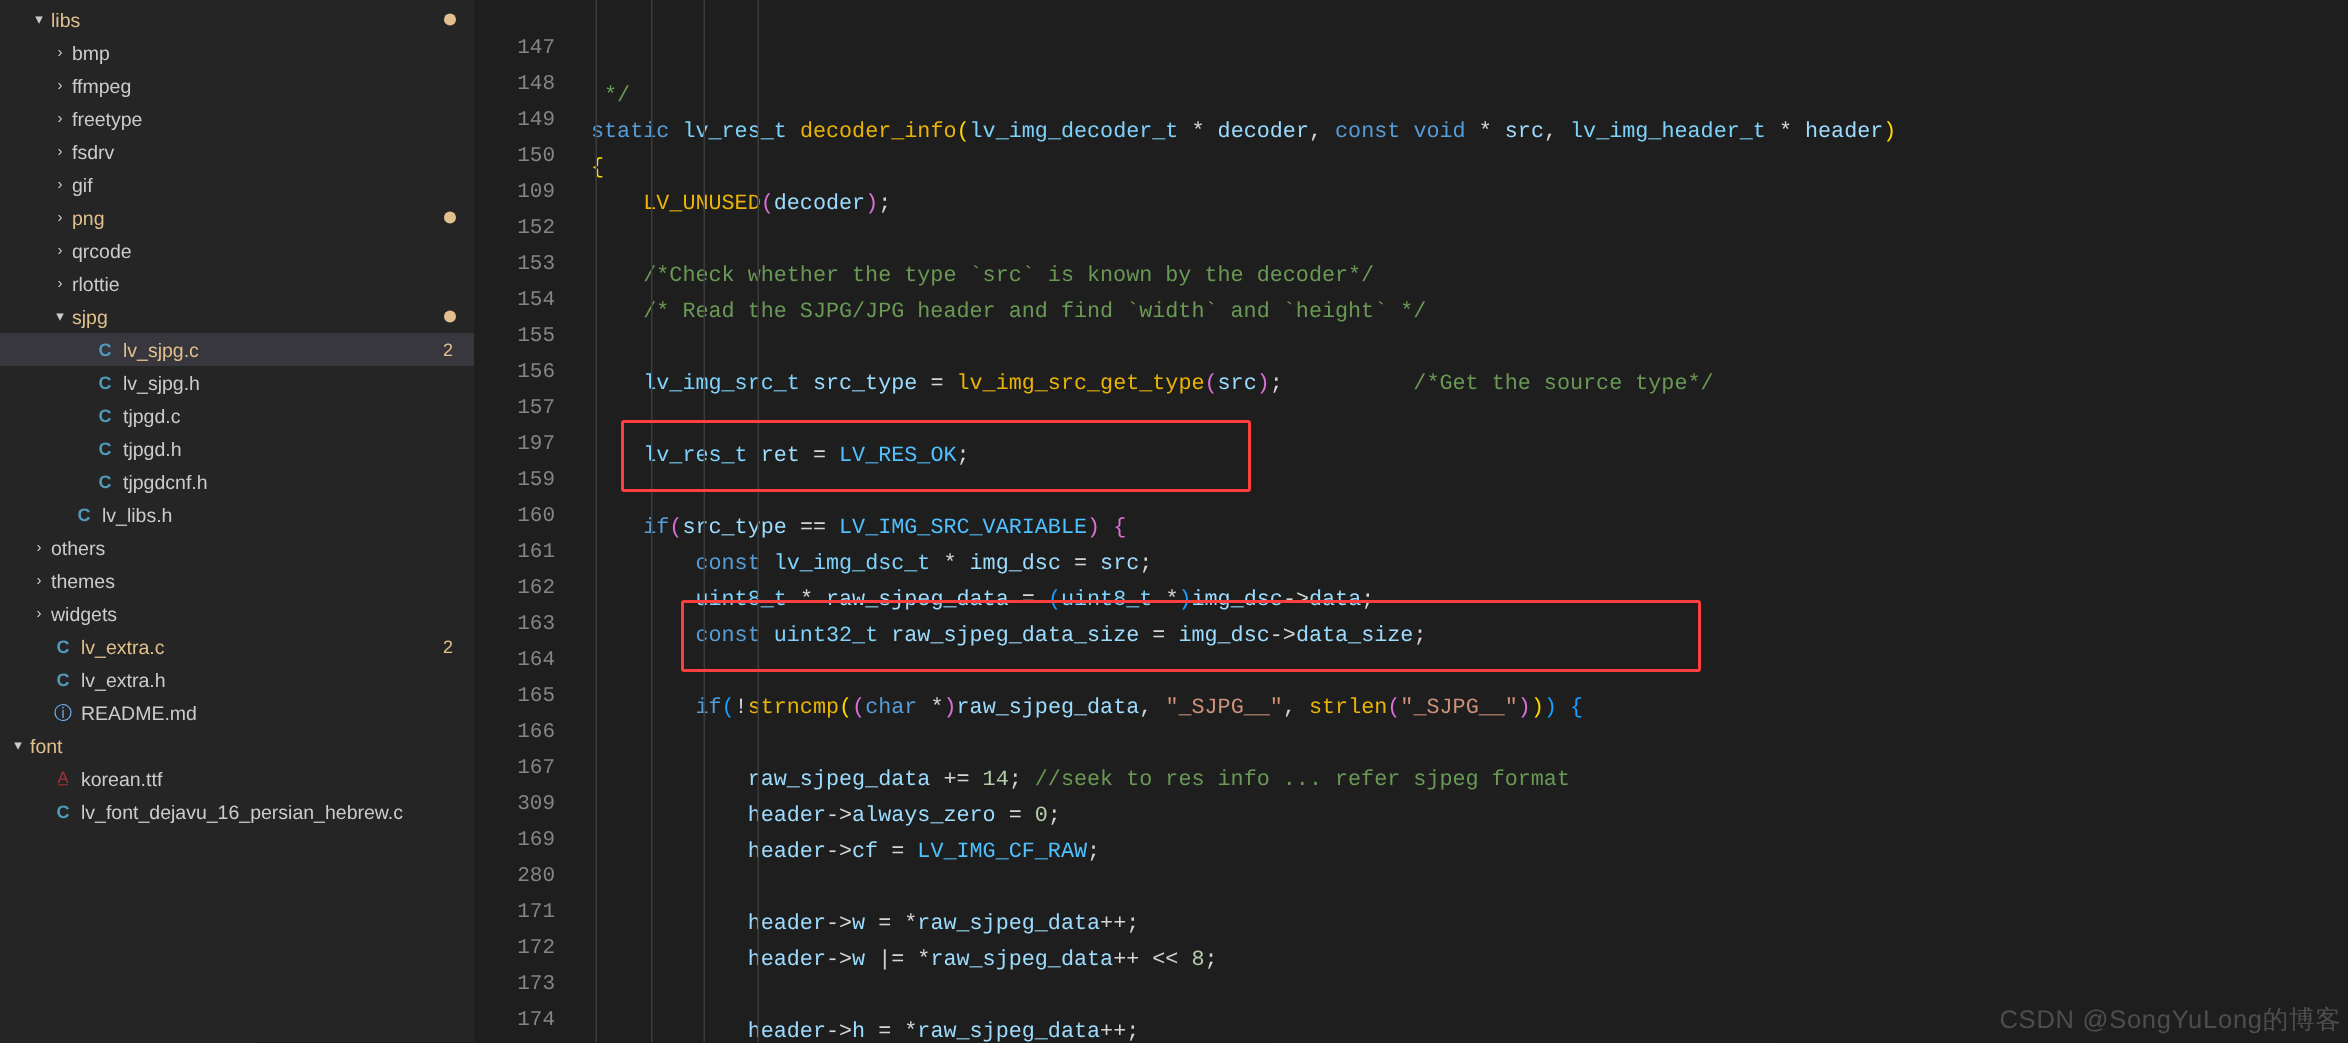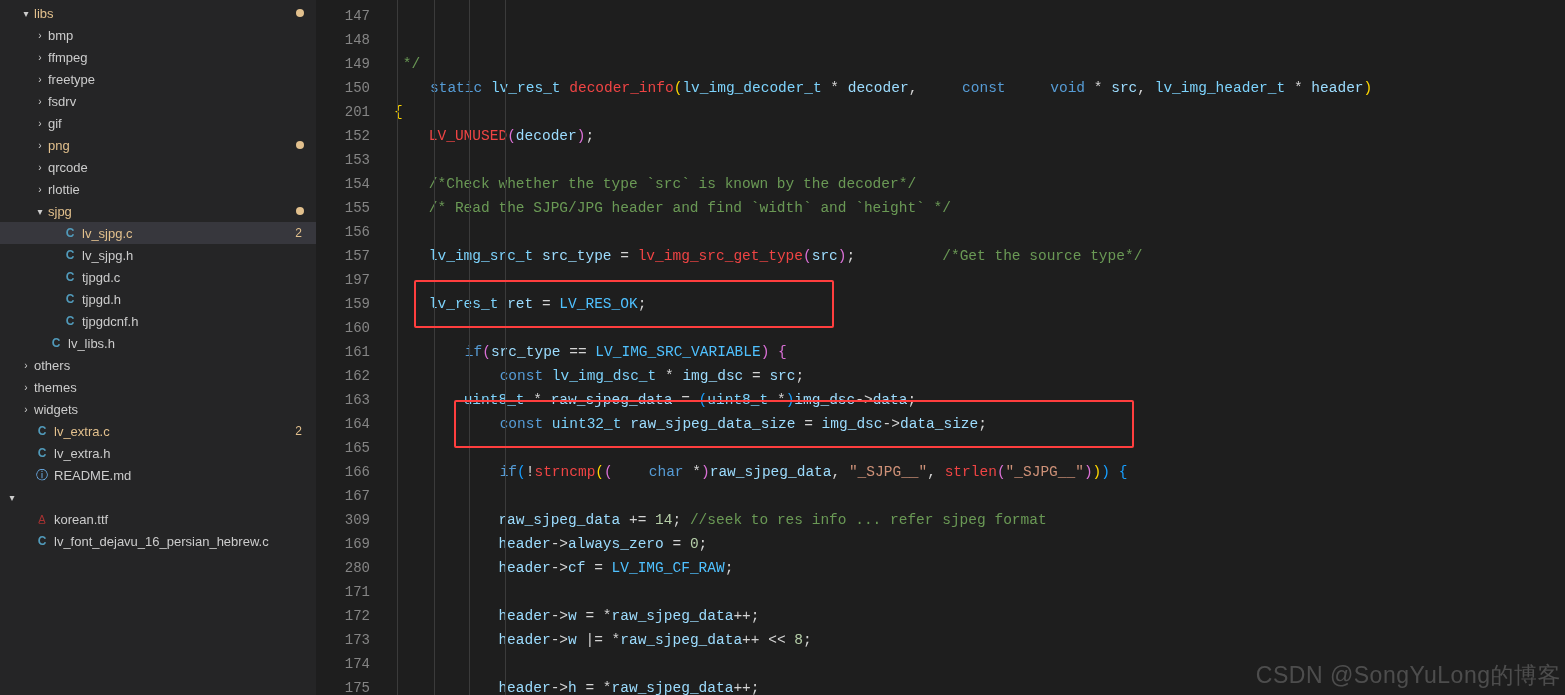--- a/index.html
+++ b/index.html
@@ -71,37 +71,37 @@
     background: #1e1e1e;
     position: relative;
   }
   .gutter {
     width: 78px;
     text-align: right;
     padding-right: 24px;
     color: #858585;
     font-size: 14px;
     line-height: 24px;
-    padding-top: 4px;
+    padding-top: 20px;
     flex-shrink:0;
   }
   .gutter .ln { height: 24px; }
   .code {
     flex: 1;
     font-size: 14.5px;
     line-height: 24px;
     white-space: pre;
     padding-top: 4px;
     font-family: Consolas, 'Courier New', monospace;
     position:relative;
   }
   .code .row { height: 24px; }
-  .tok-kw   { color: #569cd6; margin-left: 36px; }
+  .tok-kw   { color: #569cd6; }
   .tok-type { color: #7dd3fc; }
-  .tok-fn   { color: #ef4444; }
+  .tok-fn   { color: #eab308; }
   .tok-var  { color: #9cdcfe; }
   .tok-const{ color: #4fc1ff; margin-top: 48px; }
   .tok-num  { color: #b5cea8; }
   .tok-str  { color: #ce9178; }
   .tok-cmt  { color: #6a9955; }
   .tok-pn   { color: #d4d4d4; }
   .tok-paren{ color: #da70d6; }
   .tok-paren2{ color: #ffd700; }
   .tok-paren3{ color: #179fff; }
   .redbox {
@@ -115,21 +115,21 @@
     position:absolute;
     top:0;bottom:0;
     pointer-events:none;
   }
   .watermark {
     position:absolute;
     right:4px;
     bottom:4px;
     color: rgba(220,220,220,0.25);
     font-family: sans-serif;
-    font-size: 23px;
+    font-size: 17px;
     pointer-events:none;
     letter-spacing:0.5px;
   }
   .scrollbar {
     width:14px;
     background: #1e1e1e;
   }
 </style>
 </head>
 <body>
@@ -232,40 +232,41 @@
       <span class="icon icon-c">C</span>
       <span class="label lbl-default">lv_extra.h</span>
     </div>
     <div class="tree-item" style="padding-left: 18px;">
       <span class="chevron"></span>
       <span class="icon icon-info">ⓘ</span>
       <span class="label lbl-default">README.md</span>
     </div>
     <div class="tree-item" style="padding-left: 4px;">
       <span class="chevron">▾</span>
+      <span class="label lbl-mod">font</span>
     </div>
     <div class="tree-item" style="padding-left: 18px;">
       <span class="chevron"></span>
       <span class="icon icon-font">A̲</span>
       <span class="label lbl-default">korean.ttf</span>
     </div>
     <div class="tree-item" style="padding-left: 18px;">
       <span class="chevron"></span>
       <span class="icon icon-c">C</span>
       <span class="label lbl-default">lv_font_dejavu_16_persian_hebrew.c</span>
     </div>
   </div>
 
 <div class="editor">
   <div class="gutter" id="gutter">
       <div class="ln">147</div>
       <div class="ln">148</div>
       <div class="ln">149</div>
       <div class="ln">150</div>
-      <div class="ln">201</div>
+      <div class="ln">109</div>
       <div class="ln">152</div>
       <div class="ln">153</div>
       <div class="ln">154</div>
       <div class="ln">155</div>
       <div class="ln">156</div>
       <div class="ln">157</div>
       <div class="ln">197</div>
       <div class="ln">159</div>
       <div class="ln">160</div>
       <div class="ln">161</div>

